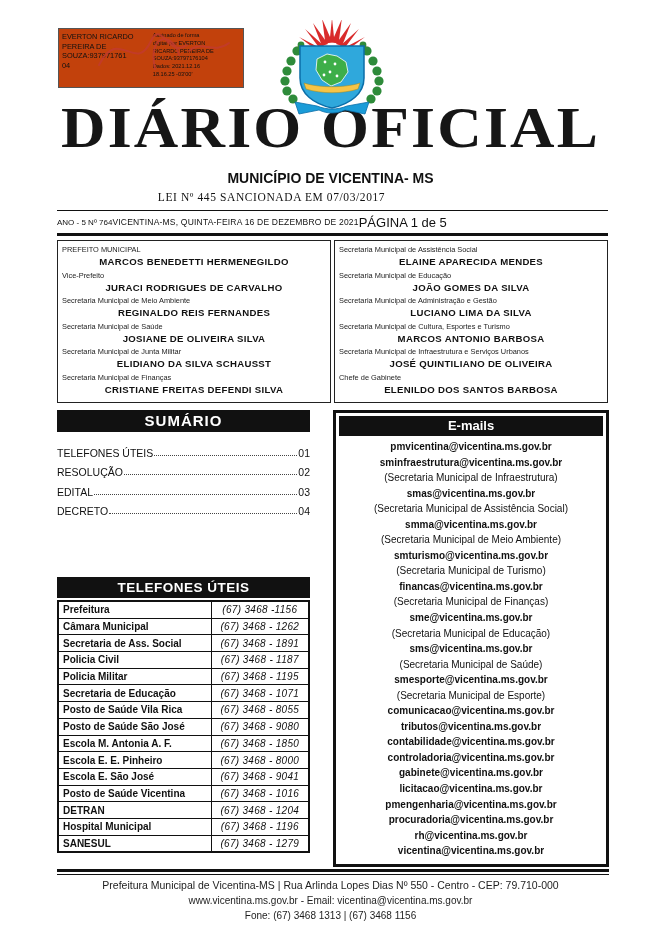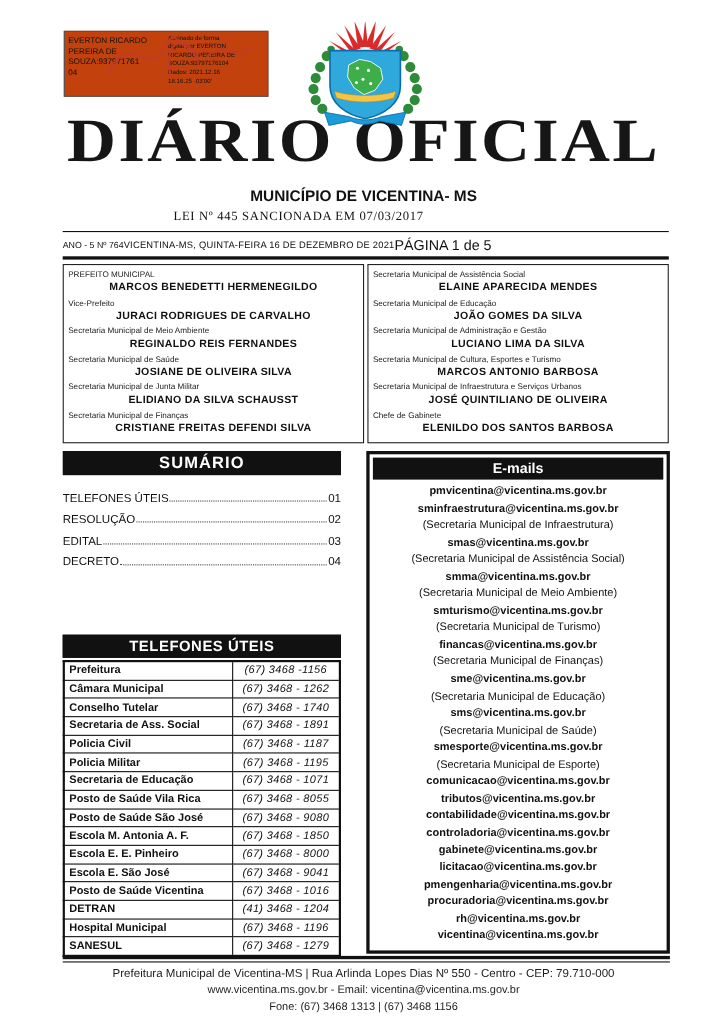--- a/index.html
+++ b/index.html
@@ -225,24 +225,20 @@
       <tbody>
     <tr>
       <td class="tn">Prefeitura</td>
       <td class="tp">(67) 3468 -1156</td>
         </tr>
     <tr>
       <td class="tn">Câmara Municipal</td>
       <td class="tp">(67) 3468 - 1262</td>
         </tr>
     <tr>
-      <td class="tn">Conselho Tutelar</td>
-      <td class="tp">(67) 3468 - 1740</td>
-        </tr>
-    <tr>
       <td class="tn">Secretaria de Ass. Social</td>
       <td class="tp">(67) 3468 - 1891</td>
         </tr>
     <tr>
       <td class="tn">Policia Civil</td>
       <td class="tp">(67) 3468 - 1187</td>
         </tr>
     <tr>
       <td class="tn">Policia Militar</td>
       <td class="tp">(67) 3468 - 1195</td>
@@ -270,21 +266,21 @@
     <tr>
       <td class="tn">Escola E. São José</td>
       <td class="tp">(67) 3468 - 9041</td>
         </tr>
     <tr>
       <td class="tn">Posto de Saúde Vicentina</td>
       <td class="tp">(67) 3468 - 1016</td>
         </tr>
     <tr>
       <td class="tn">DETRAN</td>
-      <td class="tp">(41) 3468 - 1204</td>
+      <td class="tp">(67) 3468 - 1204</td>
         </tr>
     <tr>
       <td class="tn">Hospital Municipal</td>
       <td class="tp">(67) 3468 - 1196</td>
         </tr>
     <tr>
       <td class="tn">SANESUL</td>
       <td class="tp">(67) 3468 - 1279</td>
         </tr>
   </tbody>

